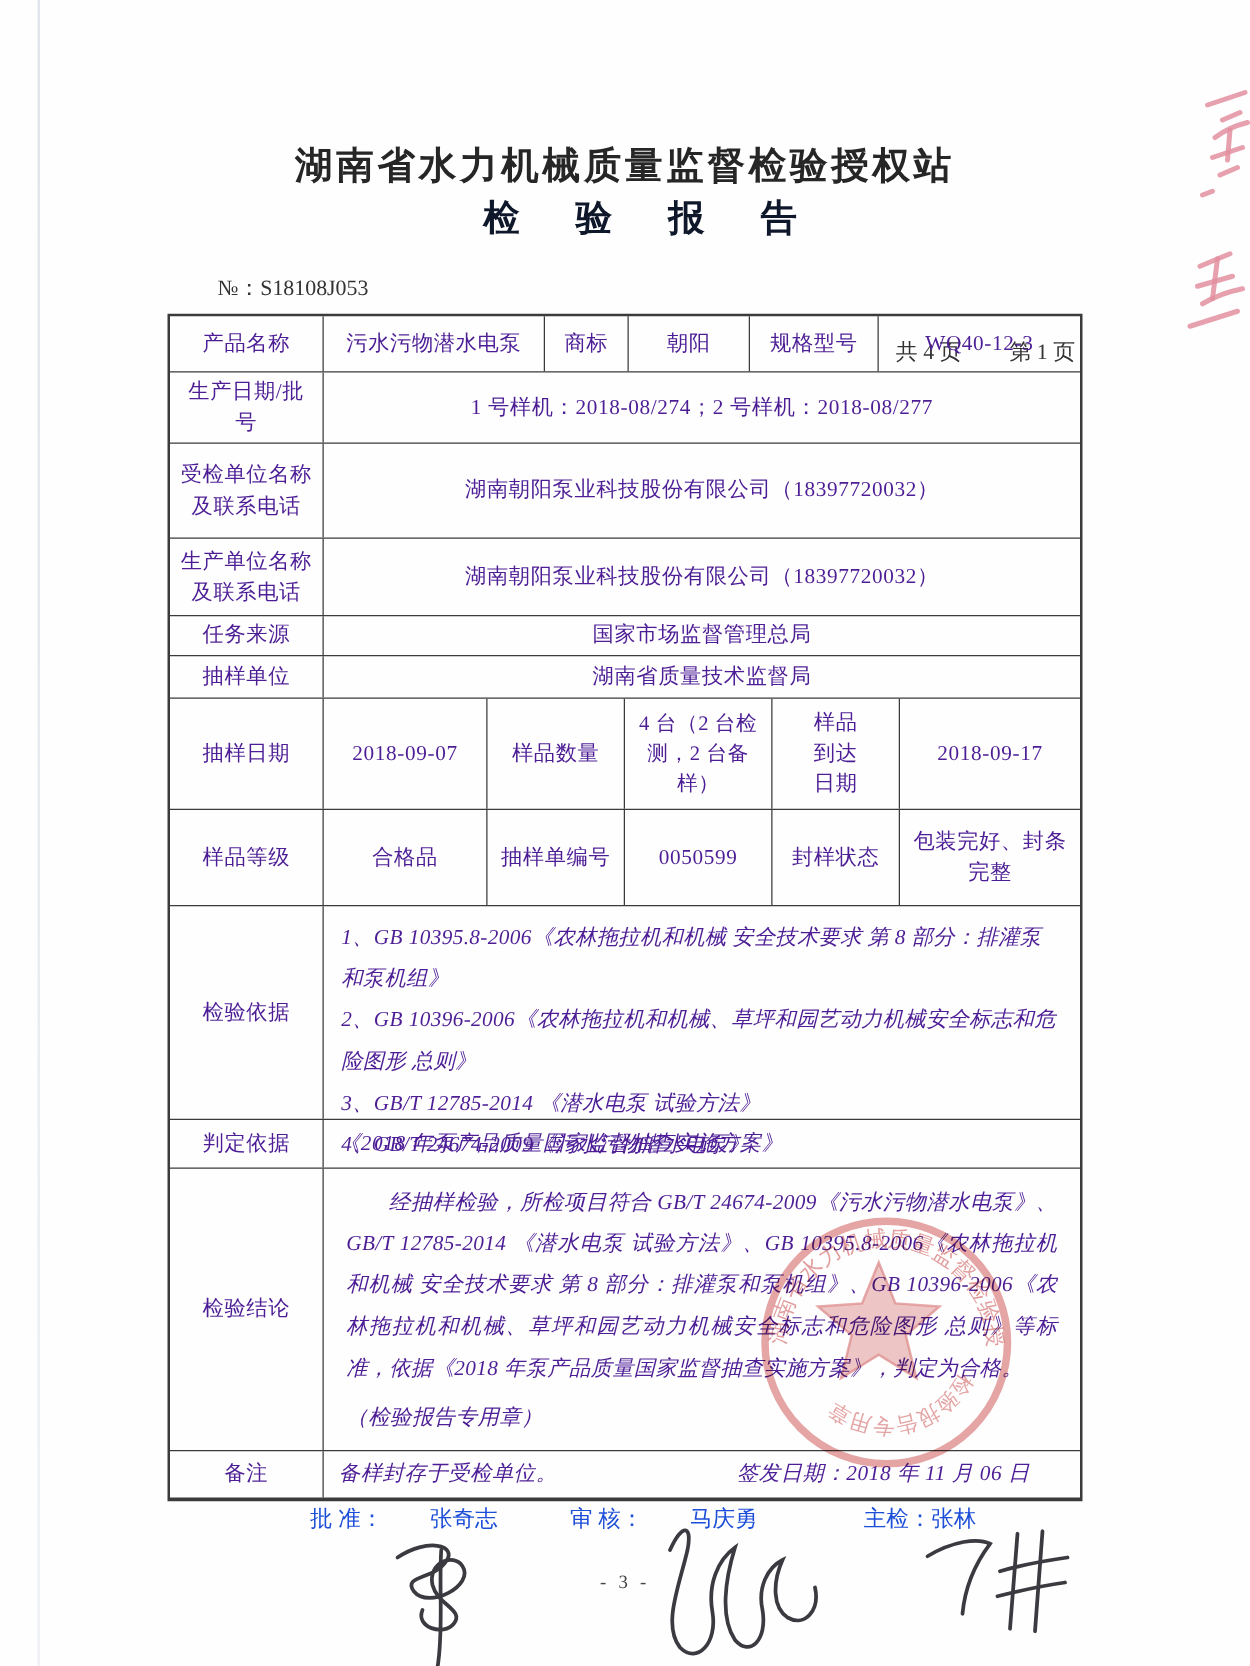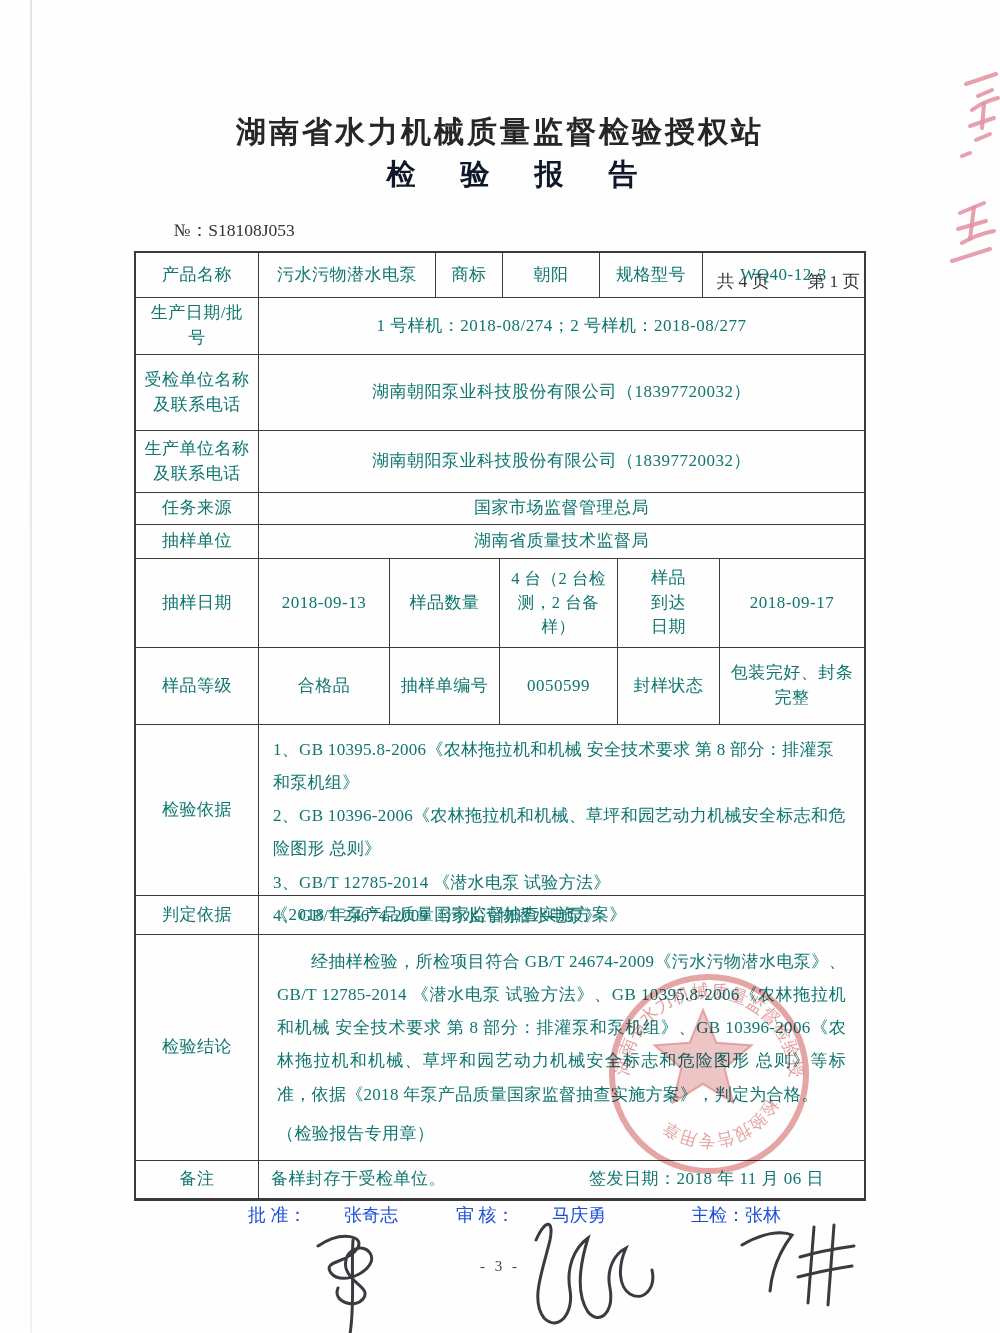--- a/index.html
+++ b/index.html
@@ -21,29 +21,29 @@
   .report-title{position:absolute;left:16px;top:155px;width:1000px;text-align:center;
     font-size:29px;font-weight:bold;letter-spacing:8px;color:#0f172a;}
   .meta-row{position:absolute;left:134px;top:218px;width:732px;font-size:17.5px;color:#333;}
   .report-no{position:absolute;left:40px;top:0;}
   .page-counts{position:absolute;right:6px;top:16px;margin-top:35px;}
   .page-counts span{margin-left:34px;}
 
   
   .rtable{position:absolute;left:134px;top:251px;width:732px;
     border:2px solid #3b3b3b;border-bottom-width:3px;box-sizing:border-box;
-    font-size:17px;color:#0f766e;}
+    font-size:17px;color:#4c1d95;}
   .trow{display:flex;box-sizing:border-box;border-top:1.5px solid #3b3b3b;}
   .trow:first-child{border-top:none;}
   .cell{box-sizing:border-box;border-left:1.5px solid #3b3b3b;
     display:flex;align-items:center;justify-content:center;
     text-align:center;padding:2px 6px;letter-spacing:.5px;line-height:1.45;}
   .cell:first-child{border-left:none;}
   .cell.grow{flex:1;}
-  .cell.left{justify-content:flex-start;text-align:left;}
+  .cell.left{justify-content:flex-start;text-align:left;font-style:italic;}
   .cell.top{align-items:flex-start;}
   .basis-list{width:100%;padding:6px 8px;line-height:1.95;text-align:left;}
   .basis-list div{letter-spacing:.3px;}
   .concl{width:100%;padding:8px 12px 4px 12px;text-align:left;line-height:1.95;}
   .concl .para{text-indent:2em;text-align:justify;letter-spacing:.3px;}
   .concl .seal-note{text-align:left;padding-right:84px;margin-top:6px;}
   .concl .issue{text-align:right;padding-right:22px;margin-top:12px;}
 
   
   .approvers{position:absolute;left:134px;top:1203px;width:732px;height:26px;font-size:18px;color:#1d4ed8;}
@@ -113,21 +113,21 @@
       <div class="cell grow">国家市场监督管理总局</div>
     </div>
 
     <div class="trow" style="height:34px">
       <div class="cell" style="width:122px">抽样单位</div>
       <div class="cell grow">湖南省质量技术监督局</div>
     </div>
 
     <div class="trow" style="height:89px">
       <div class="cell" style="width:122px">抽样日期</div>
-      <div class="cell" style="width:131px">2018-09-13</div>
+      <div class="cell" style="width:131px">2018-09-07</div>
       <div class="cell" style="width:110px">样品数量</div>
       <div class="cell" style="width:118px;font-size:16.5px;padding:2px 5px">4 台（2 台检测，2 台备样）</div>
       <div class="cell" style="width:102px;padding:2px 30px">样品到达日期</div>
       <div class="cell grow">2018-09-17</div>
     </div>
 
     <div class="trow" style="height:77px">
       <div class="cell" style="width:122px">样品等级</div>
       <div class="cell" style="width:131px">合格品</div>
       <div class="cell" style="width:110px">抽样单编号</div>

